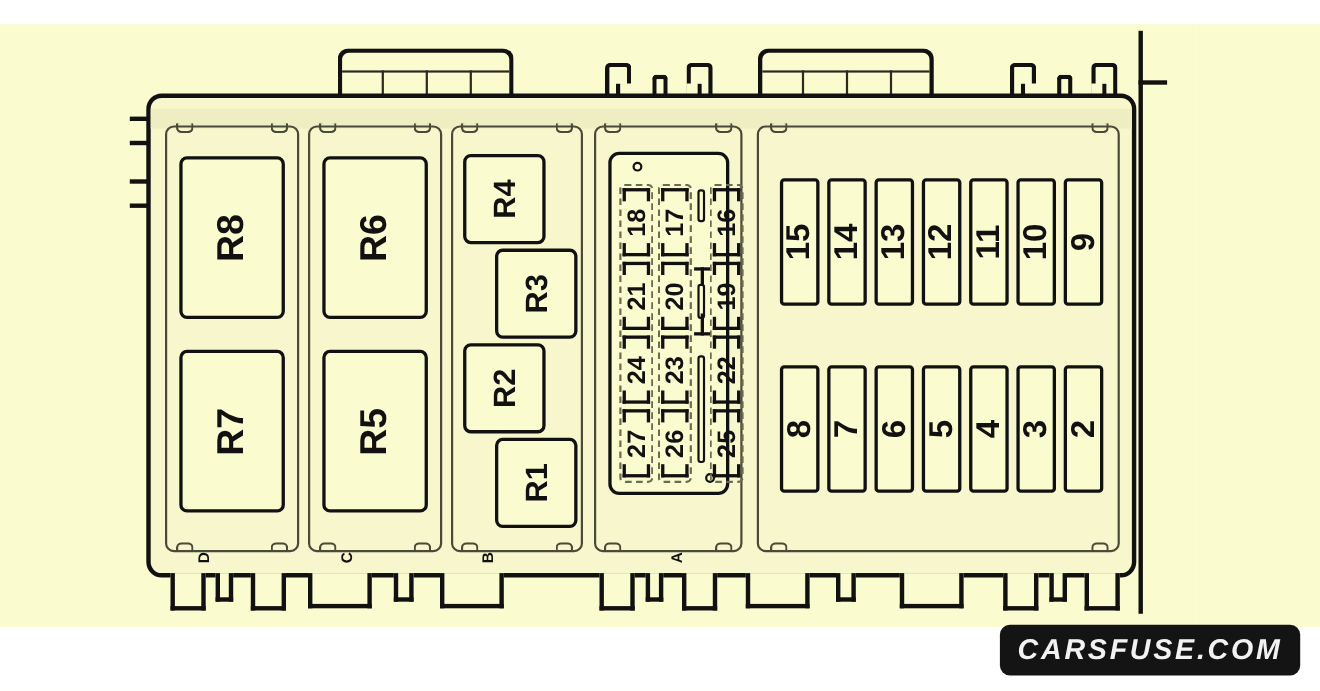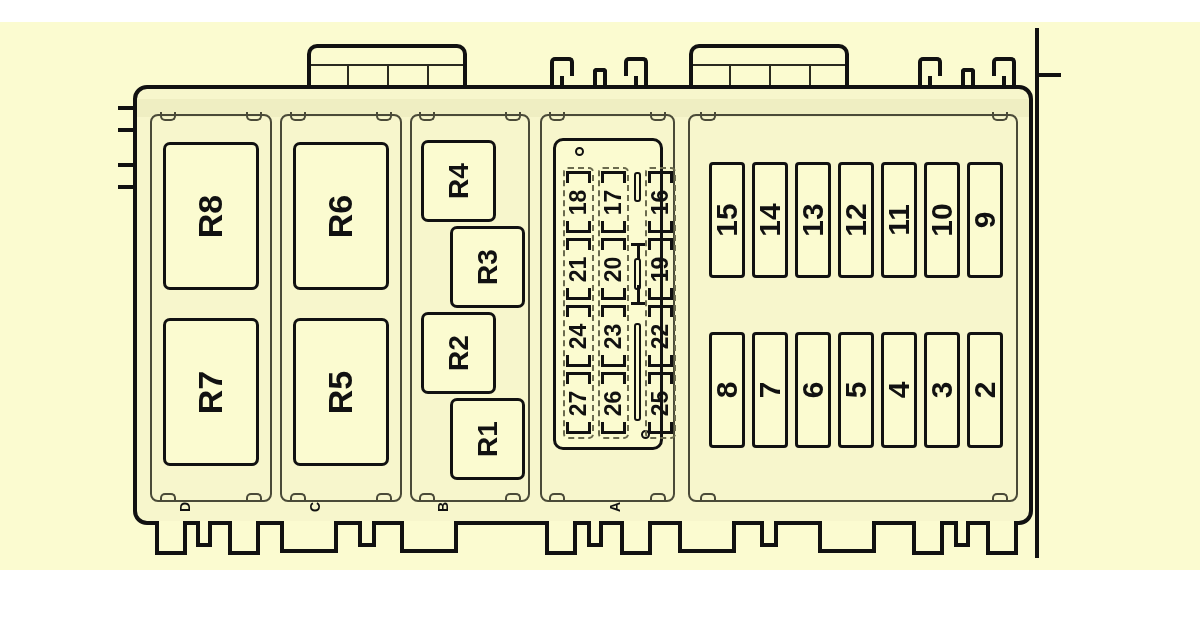--- a/index.html
+++ b/index.html
@@ -388,14 +388,17 @@
   <div class="tab-bot" style="left:545px;top:521px;width:32px;height:34px;"></div>
   <div class="tab-bot" style="left:587px;top:521px;width:16px;height:26px;"></div>
   <div class="tab-bot" style="left:620px;top:521px;width:32px;height:34px;"></div>
   <div class="tab-bot" style="left:678px;top:521px;width:58px;height:32px;"></div>
   <div class="tab-bot" style="left:760px;top:521px;width:18px;height:26px;"></div>
   <div class="tab-bot" style="left:818px;top:521px;width:58px;height:32px;"></div>
   <div class="tab-bot" style="left:912px;top:521px;width:32px;height:34px;"></div>
   <div class="tab-bot" style="left:954px;top:521px;width:16px;height:26px;"></div>
   <div class="tab-bot" style="left:986px;top:521px;width:32px;height:34px;"></div>
 
+  <div class="watermark">
+    <span>CARSFUSE.COM</span>
+  </div>
 
 </div>
 
 </body></html>

